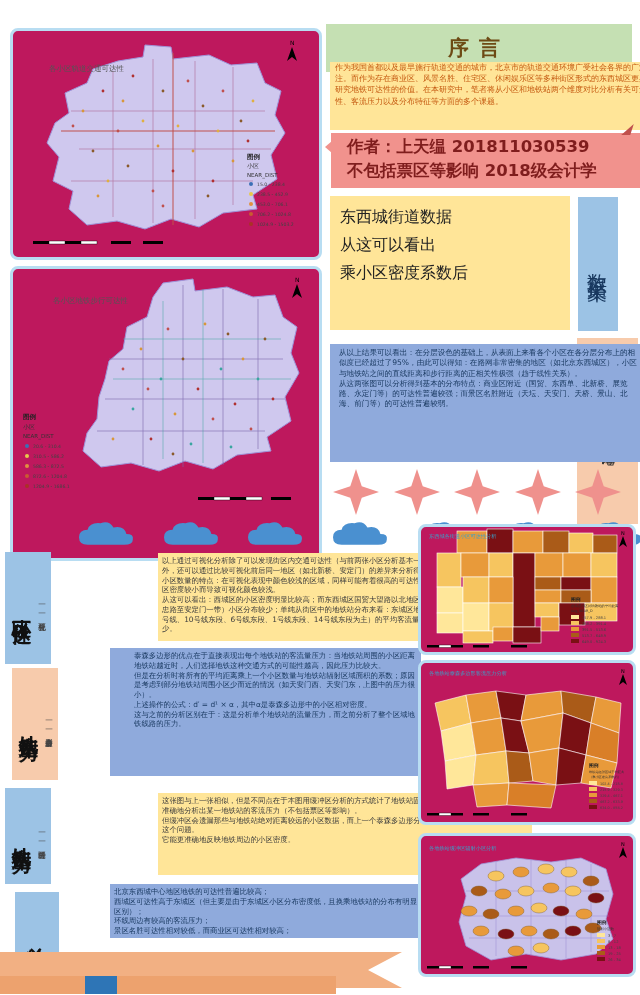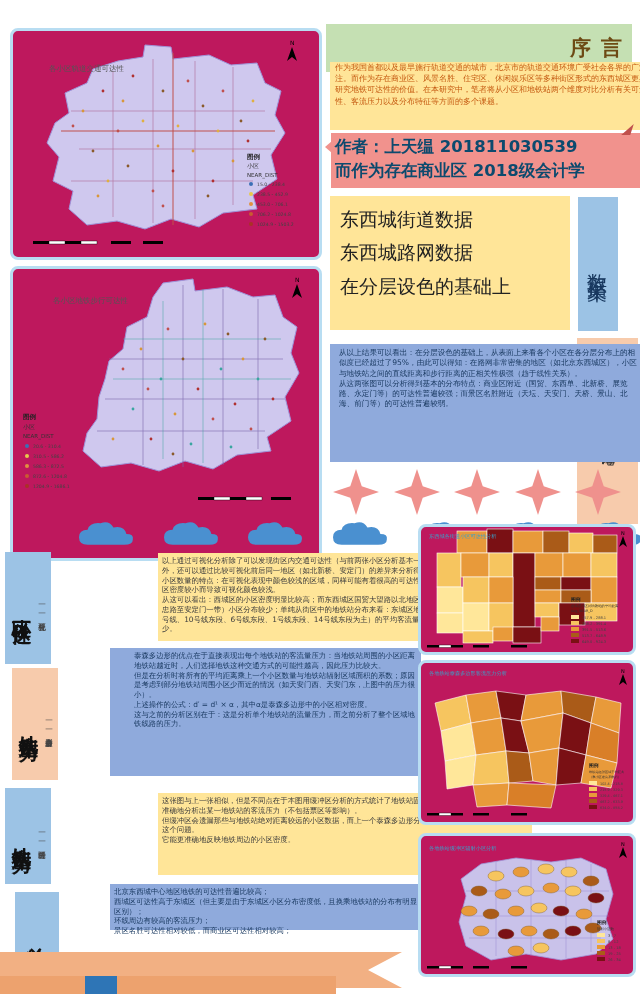--- a/index.html
+++ b/index.html
@@ -10,42 +10,42 @@
   .abs{position:absolute;}
   .panel{
     position:absolute;background:#be185d;border:3px solid var(--panel_border);
     border-radius:8px;box-sizing:border-box;overflow:hidden;
   }
   .block{position:absolute;box-sizing:border-box;}
   .pre{white-space:pre-line;}
   
   .preface-header{
     left:326px;top:24px;width:306px;height:48px;background:var(--header_green);
-    display:flex;align-items:center;justify-content:flex-end;
+    display:flex;align-items:center;justify-content:center;
     font-size:21px;font-weight:bold;letter-spacing:10px;color:#6d4a14;
   }
   .preface-body{
     left:330px;top:62px;width:336px;height:68px;background:var(--yellow_block);
     padding:0 5px;font-size:8px;line-height:1.4;color:var(--preface_text);
   }
   .author{
     left:331px;top:133px;width:309px;height:55px;background:var(--salmon);
-    padding:2px 4px;font-size:16.5px;font-weight:bold;color:#0c4a6e;line-height:1.45;
+    padding:2px 16px;font-size:16.5px;font-weight:bold;color:#7f1d1d;line-height:1.45;
   }
   .author::after{
     content:'';position:absolute;right:8px;top:-9px;width:0;height:0;
     border-left:9px solid transparent;border-bottom:11px solid #c0504d;transform:skewX(-18deg);
   }
   .author::before{
     content:'';position:absolute;left:-6px;top:8px;width:0;height:0;
     border-top:6px solid transparent;border-bottom:6px solid transparent;border-right:7px solid var(--salmon);
   }
   .data-list{
     left:330px;top:196px;width:240px;height:134px;background:var(--yellow_block);
-    padding:7px 10px;font-size:19px;line-height:1.75;color:#222;
+    padding:7px 10px;font-size:16px;line-height:1.75;color:#222;
   }
   .v-label{
     writing-mode:vertical-rl;text-orientation:upright;
     display:flex;align-items:center;justify-content:center;text-align:center;
   }
   .collect-label{
     left:578px;top:197px;width:40px;height:134px;background:var(--light_blue);
     font-size:20px;color:#17375e;letter-spacing:3px;
   }
   .topic-label{
@@ -230,27 +230,27 @@
 <div class="block preface-header">
   <span>序言</span>
 </div>
 
 <div class="block preface-body">
   <span>作为我国首都以及最早施行轨道交通的城市，北京市的轨道交通环境广受社会各界的广泛关注。而作为存在商业区、风景名胜、住宅区、休闲娱乐区等多种街区形式的东西城区更具有研究地铁可达性的价值。在本研究中，笔者将从小区和地铁站两个维度对比分析有关可达性、客流压力以及分布特征等方面的多个课题。</span>
 </div>
 
 <div class="block author">
   <div>作者：上天缊  201811030539</div>
-  <div>而作为存在商业区 2018级会计学</div>
+  <div>不包括票区等影响 2018级会计学</div>
 </div>
 
 <div class="block data-list">
   <div>东西城街道数据</div>
-  <div>东西城路网数据</div>
-  <div>在分层设色的基础上</div>
+  <div>从这可以看出</div>
+  <div>乘小区密度系数后</div>
 </div>
 
 <div class="block v-label collect-label">数据采集</div>
 
 <div class="block v-label topic-label">基于直线距离和步行距离的合理性讨论</div>
 
 <div class="block discussion-body pre">从以上结果可以看出：在分层设色的基础上，从表面上来看各个小区在各分层分布上的相似度已经超过了95%，由此可以得知：在路网非常密集的地区（如北京东西城区），小区与地铁站之间的直线距离和步行距离的正相关性极强（趋于线性关系）。
 从这两张图可以分析得到基本的分布特点：商业区附近（国贸、东西单、北新桥、展览路、永定门等）的可达性普遍较强；而景区名胜附近（天坛、天安门、天桥、景山、北海、前门等）的可达性普遍较弱。</div>
 
 <div class="block stars-row">
@@ -315,21 +315,21 @@
   <span class="big">地铁站压力</span>
   <span class="sub">——缓冲区分析</span>
 </div>
 <div class="sec-body yellow pre" style="left:110px;top:793px;width:374px;height:82px;">这张图与上一张相似，但是不同点在于本图用缓冲区分析的方式统计了地铁站固定范围内小区的数量，它能够更准确地分析出某一地铁站的客流压力（不包括票区等影响）。
 但缓冲区会遗漏那些与地铁站绝对距离较远的小区数据，而上一个泰森多边形分析由于考虑相对距离从而解决了这个问题。
 它能更准确地反映地铁周边的小区密度。</div>
 
 <div class="sec-title bg-lblue" style="left:15px;top:892px;width:44px;height:84px;">
   <span class="big" style="font-size:20px;">总结论</span>
 </div>
-<div class="sec-body blue pre" style="left:110px;top:884px;width:311px;height:46px;">北京东西城中心地区地铁的可达性普遍比较高；
+<div class="sec-body blue pre" style="left:110px;top:884px;width:311px;height:54px;">北京东西城中心地区地铁的可达性普遍比较高；
 西城区可达性高于东城区（但主要是由于东城区小区分布密度低，且换乘地铁站的分布有明显区别）；
 环线周边有较高的客流压力；
 景区名胜可达性相对较低，而商业区可达性相对较高；</div>
 
 <svg class="abs" style="left:0;top:946px;" width="420" height="49" viewBox="0 0 420 49">
   <polygon points="0,6 402,6 368,24 402,42 0,42" fill="#f2b083"></polygon>
   <polygon points="0,30 336,30 336,48 0,48" fill="#eda26e"></polygon>
 </svg>
 <div class="block footer-box"></div>
 

